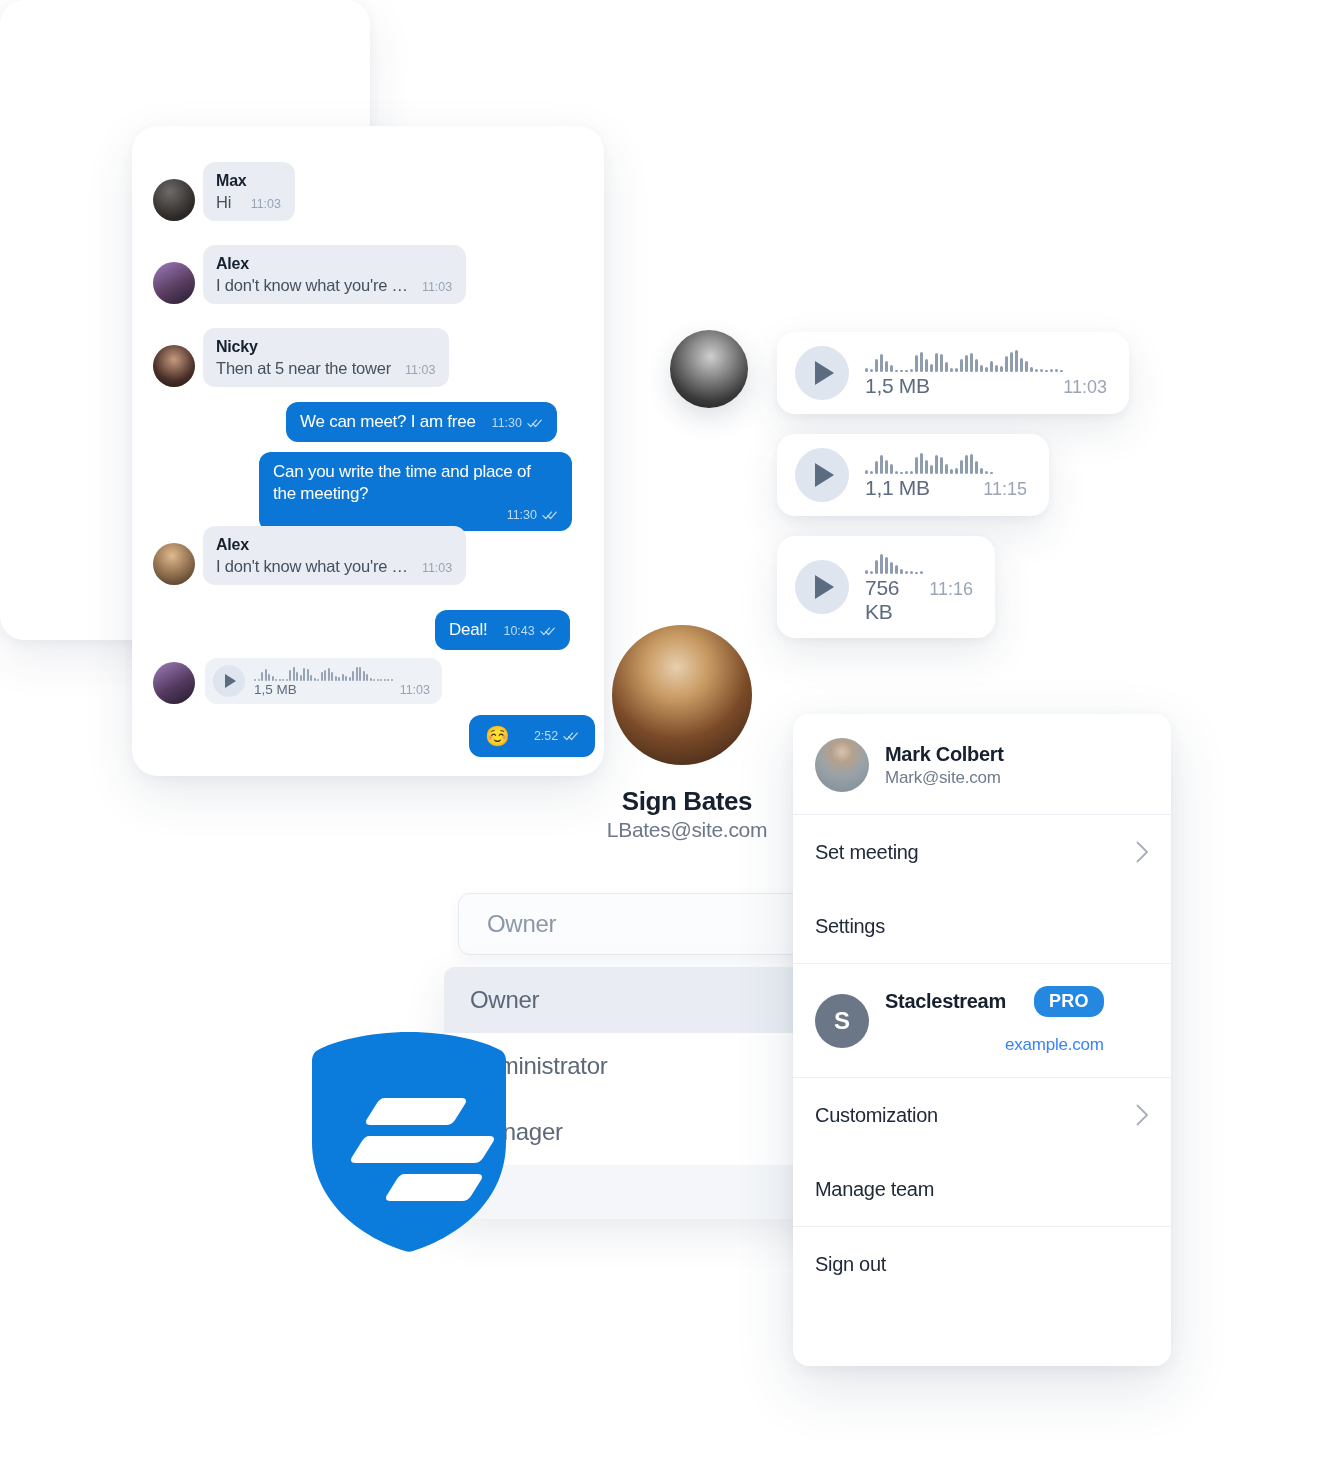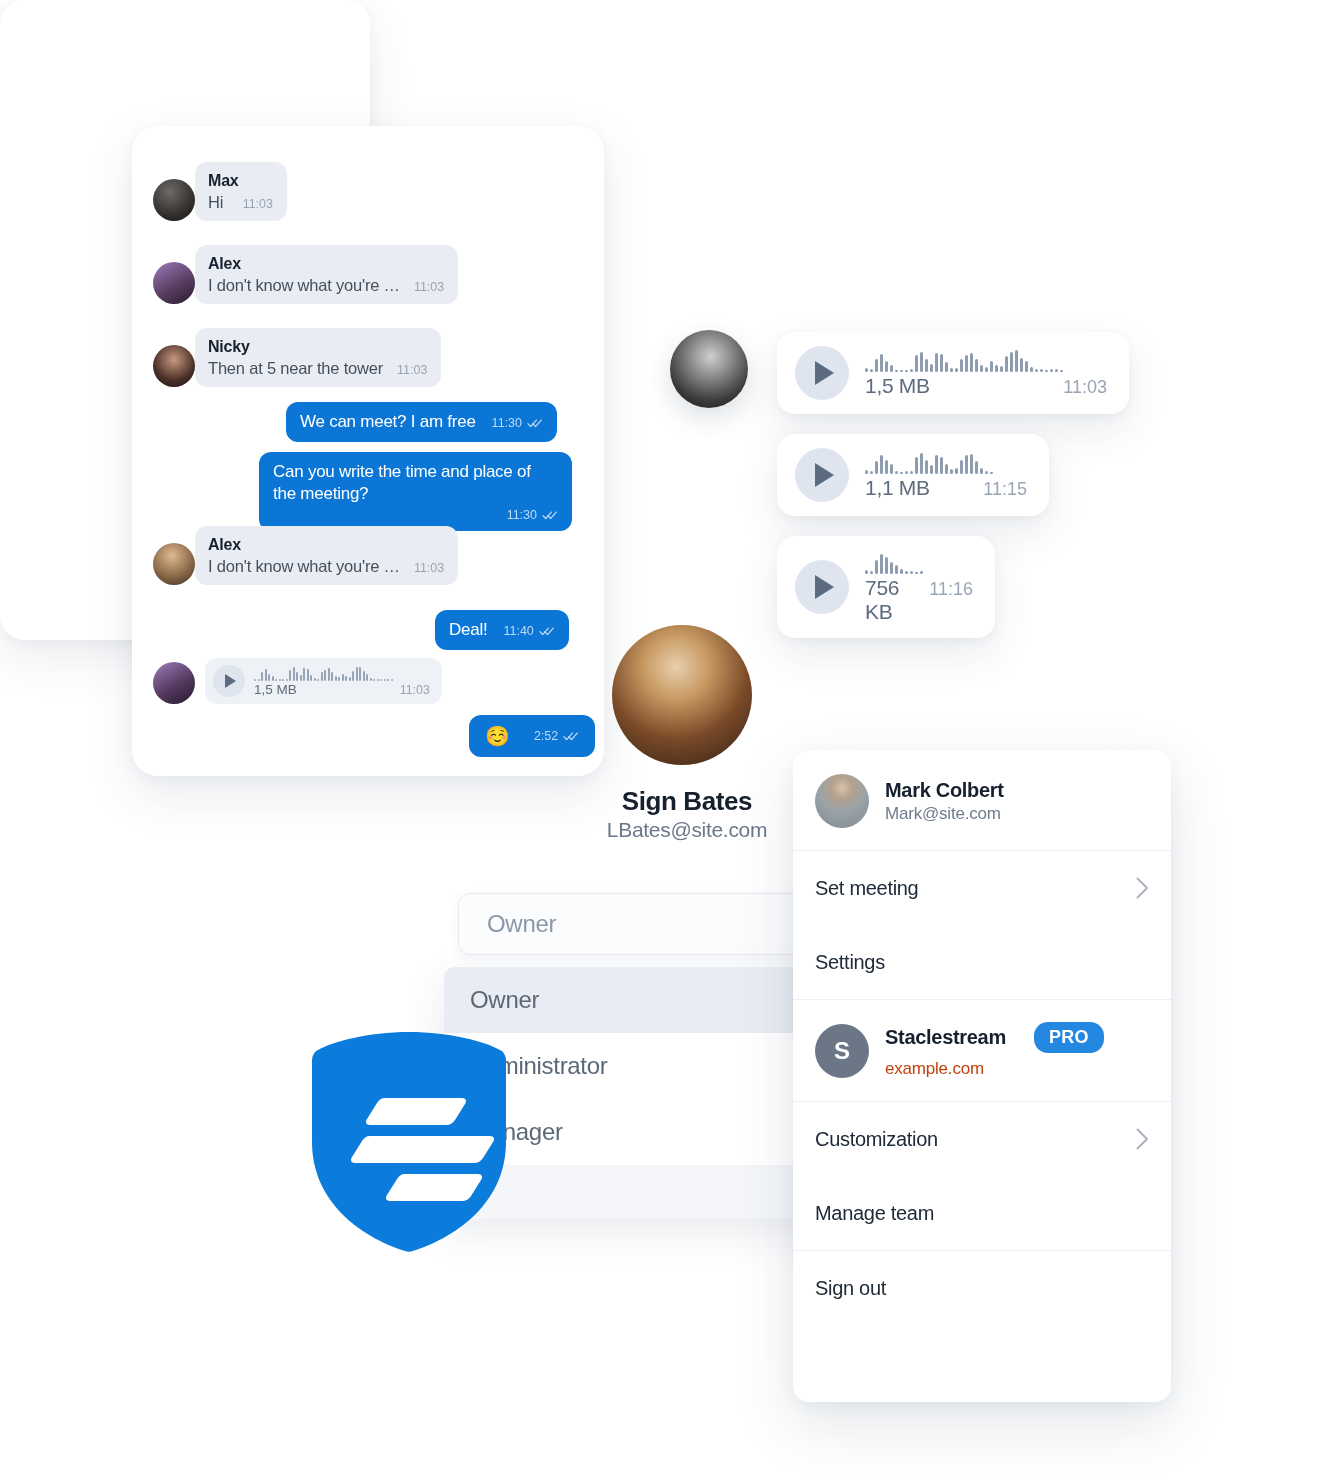--- a/index.html
+++ b/index.html
@@ -21,21 +21,21 @@
     box-shadow: 0 18px 50px rgba(40,60,90,.10), 0 4px 14px rgba(40,60,90,.05);
   }
   .msg-row { position: absolute; display: flex; align-items: flex-end; }
   .avatar {
     width: 42px; height: 42px; border-radius: 50%;
     flex: 0 0 42px; background-size: cover; background-position: center;
     overflow: hidden;
   }
   .bubble-in {
     background: #e9edf3; border-radius: 12px;
-    padding: 9px 14px 9px 13px; margin-left: 0;
+    padding: 9px 14px 9px 13px; margin-left: 8px;
     min-width: 92px;
   }
   .bub-name { font-size: 16px; font-weight: 700; color: #16202e; letter-spacing: -.2px; line-height: 1.25; }
   .bub-line { display: flex; align-items: baseline; gap: 14px; margin-top: 2px; }
   .bub-text { font-size: 16.5px; color: #44505f; letter-spacing: -.2px; white-space: nowrap; }
   .bub-time { font-size: 12.5px; color: #98a3b3; margin-left: auto; white-space: nowrap; }
 
   .bubble-out {
     background: #0b76d6; border-radius: 12px; color: #fff;
     padding: 9px 14px; position: absolute;
@@ -118,39 +118,39 @@
   .role-opt { height: 66px; display: flex; align-items: center; padding-left: 26px;
     font-size: 24px; color: #5c6878; letter-spacing: -.3px; }
   .role-opt.sel { background: #e9edf3; }
   .role-tail { height: 54px; background: #f4f6f9; }
 
   
   #shield-logo { position: absolute; left: 310px; top: 1030px; width: 198px; height: 225px; }
 
   
   #account-menu {
-    position: absolute; left: 793px; top: 750px; width: 378px; height: 652px;
+    position: absolute; left: 793px; top: 714px; width: 378px; height: 652px;
     background: #fff; border-radius: 16px; overflow: hidden;
     box-shadow: 0 22px 60px rgba(40,60,90,.13), 0 4px 16px rgba(40,60,90,.06);
   }
   .acct-head { display: flex; align-items: center; gap: 16px; padding: 24px 22px 22px 22px; }
   .acct-avatar { width: 54px; height: 54px; border-radius: 50%; flex: 0 0 54px;
     background-size: cover; background-position: center; }
   .acct-name { font-size: 20px; font-weight: 700; color: #16202e; letter-spacing: -.3px; }
   .acct-mail { font-size: 17px; color: #6f7c8d; letter-spacing: -.2px; margin-top: 2px; }
   .sep { height: 1px; background: #eceff4; }
   .menu-item { height: 74px; display: flex; align-items: center;
     padding: 0 22px; font-size: 20px; color: #202b3a; letter-spacing: -.3px; }
   .menu-item .chev { margin-left: auto; }
   .ws-row { display: flex; align-items: center; gap: 16px; padding: 22px 22px; }
   .ws-avatar { width: 54px; height: 54px; border-radius: 50%; flex: 0 0 54px;
     background: #6b7687; color: #fff; display: flex; align-items: center;
     justify-content: center; font-size: 24px; font-weight: 600; }
   .ws-name { font-size: 20px; font-weight: 700; color: #16202e; letter-spacing: -.3px; }
-  .ws-dom { font-size: 17px; color: #c2410c; margin-top: 6px; letter-spacing: -.2px; }
+  .ws-dom { font-size: 17px; color: #3b82f6; margin-top: 18px; letter-spacing: -.2px; text-align: right; }
   .pro-badge { background: #2488e0; color: #fff; font-size: 18px; font-weight: 600;
     padding: 5px 15px; border-radius: 14px; margin-left: 28px; letter-spacing: .3px; }
 </style>
 </head>
 <body>
 
 <div id="stage">
 
   <div id="chat-panel" class="card">
 
@@ -221,21 +221,21 @@
           <span class="bub-text">I don't know what you're …</span>
           <span class="bub-time">11:03</span>
         </div>
       </div>
     </div>
 
     <div class="bubble-out" style="left:303px; top:484px;">
       <div class="out-line">
         <span class="out-text">Deal!</span>
         <span class="out-meta">
-          <span class="out-time">11:40</span>
+          <span class="out-time">10:43</span>
           <svg class="ticks" viewBox="0 0 18 11">
             <path d="M1 6.2 4.2 9.5 10.6 2.2" fill="none" stroke="#bcdbf5" stroke-width="1.4" stroke-linecap="round" stroke-linejoin="round"></path>
             <path d="M6.4 6.2 9.6 9.5 16 2.2" fill="none" stroke="#bcdbf5" stroke-width="1.4" stroke-linecap="round" stroke-linejoin="round"></path>
           </svg>
         </span>
       </div>
     </div>
 
     <div class="msg-row" style="left:21px; top:532px;">
       <div class="avatar" style="background:linear-gradient(150deg,#9f7fbd,#553a60 55%,#221a2b);"></div>

